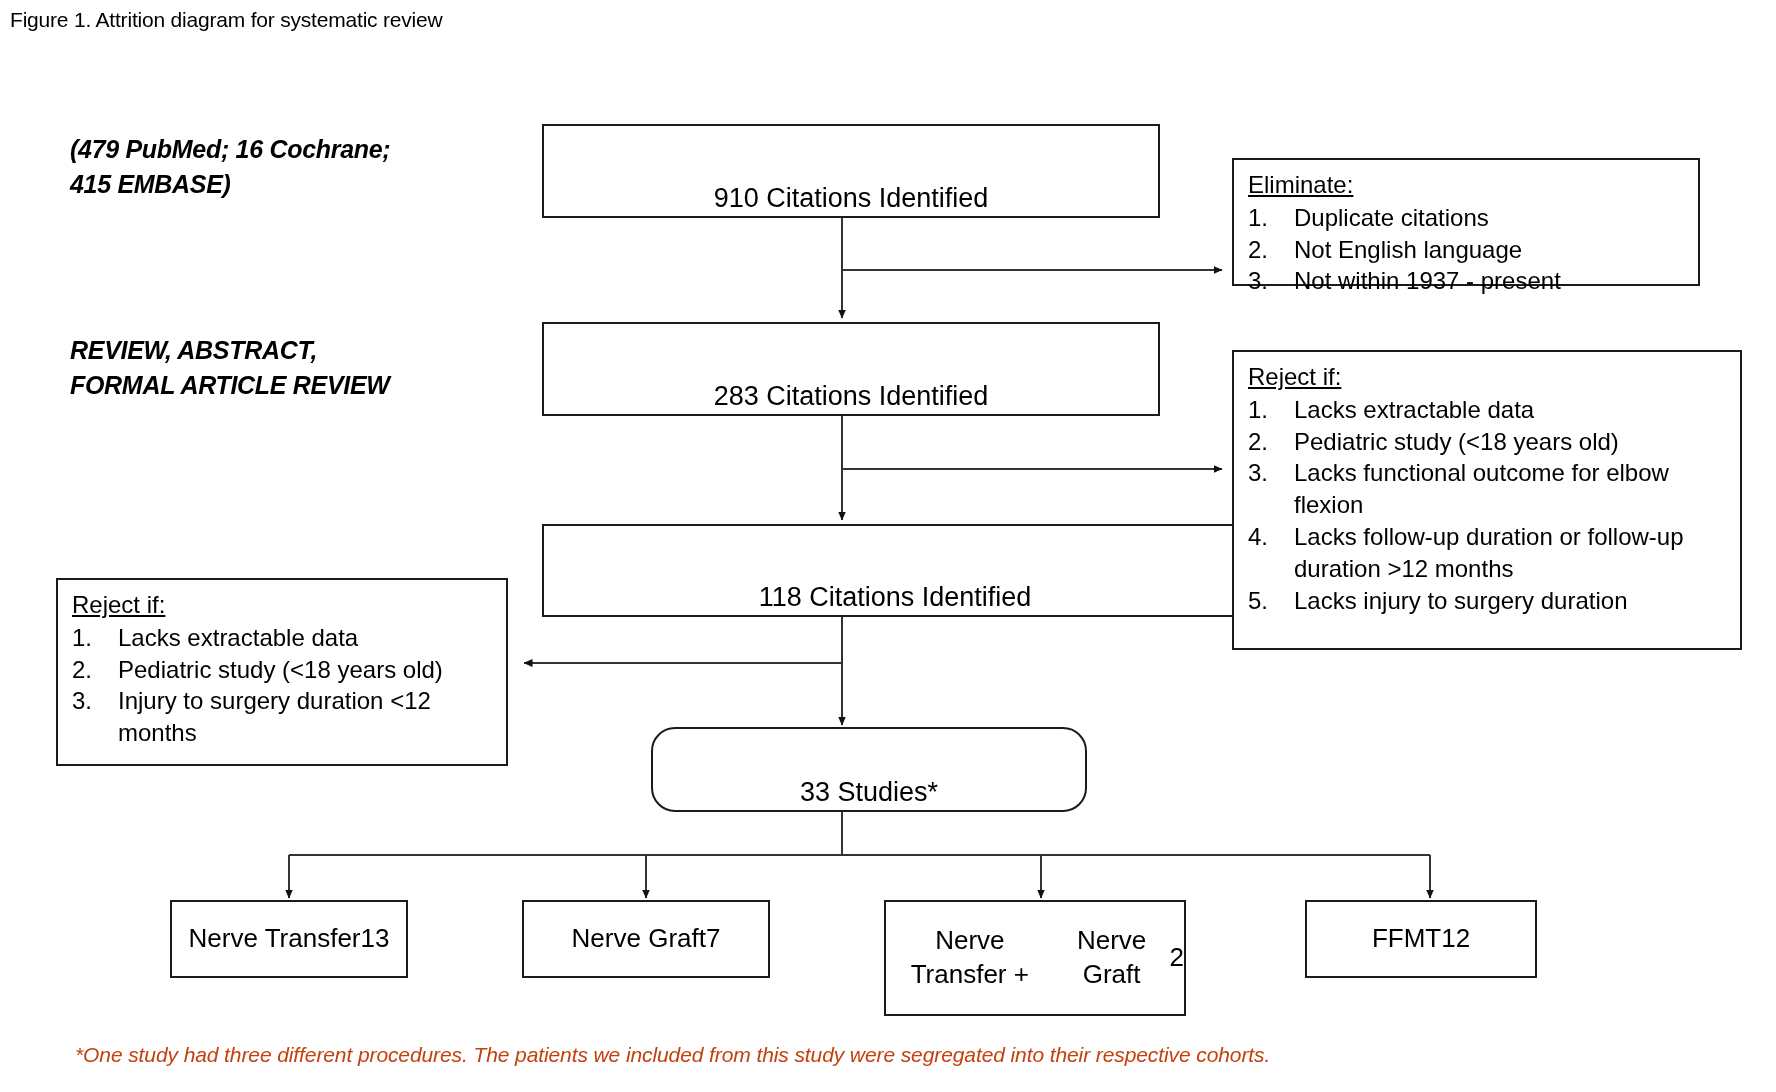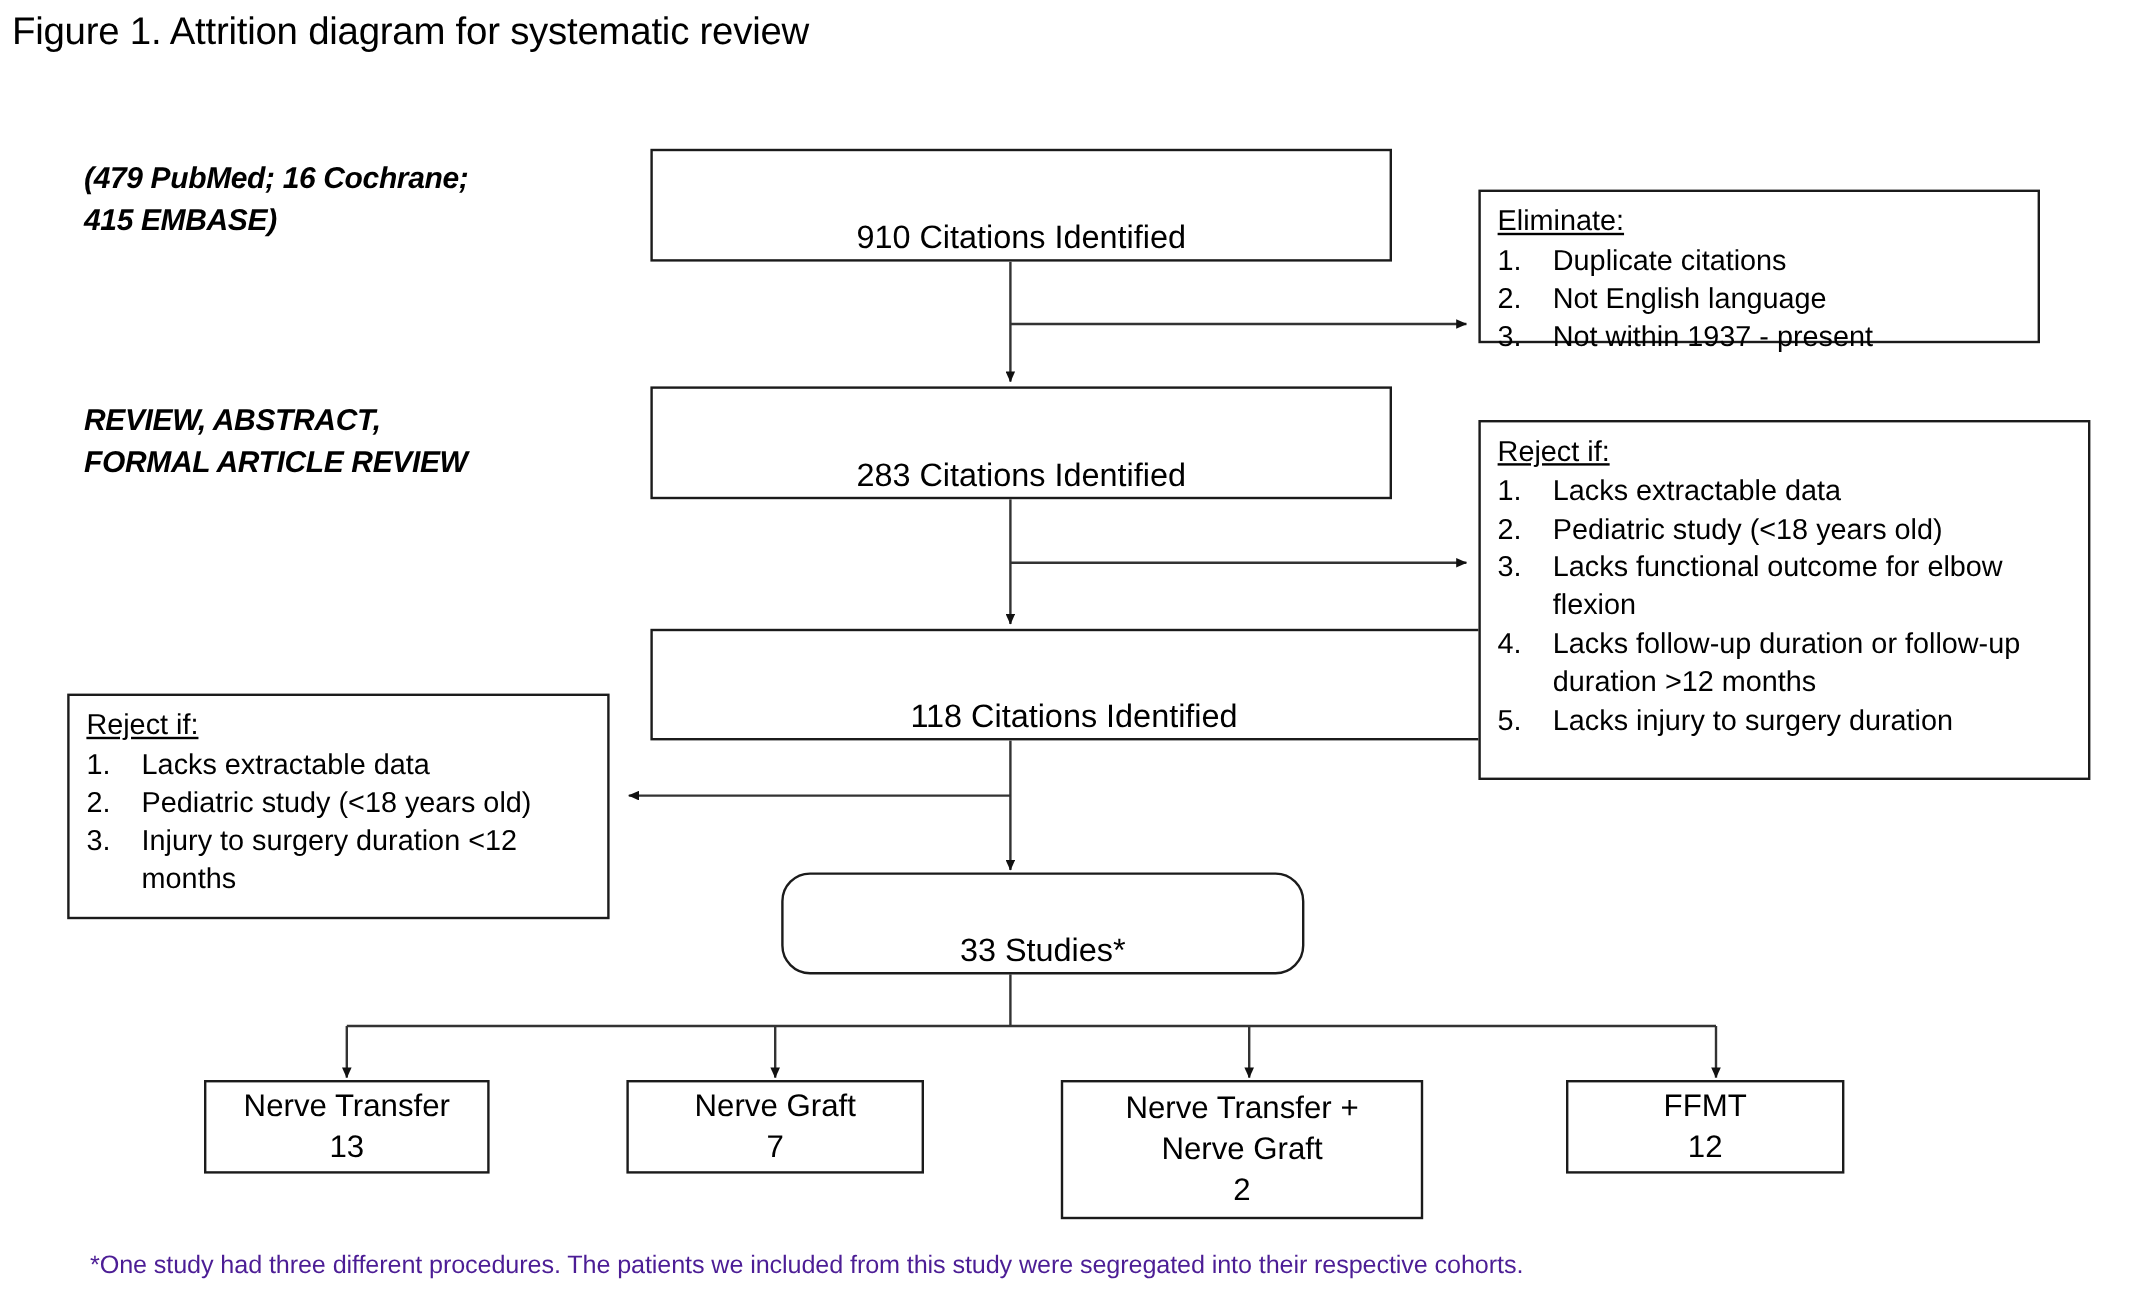--- a/index.html
+++ b/index.html
@@ -21,21 +21,21 @@
     left: 0; top: 0;
     width: 1776px;
     height: 1092px;
   }
 
   
   .fig-caption {
     position: absolute;
     left: 10px;
     top: 8px;
-    font-size: 32px;
+    font-size: 21px;
     font-family: "Liberation Sans", sans-serif;
     color: #000;
     letter-spacing: -0.2px;
   }
 
   
   .stage-label {
     position: absolute;
     font-weight: bold;
     font-style: italic;
@@ -97,38 +97,39 @@
     flex: 1 1 auto;
   }
 
   
   .leaf-box {
     position: absolute;
     border: 2px solid #1b1b1b;
     background: #ffffff;
     box-sizing: border-box;
     display: flex;
-    flex-direction: column;
+    flex-direction: row;
     align-items: center;
     justify-content: center;
     text-align: center;
     font-size: 26px;
     line-height: 1.3;
     font-family: "Liberation Sans", sans-serif;
     color: #000;
   }
 
   
   .footnote {
     position: absolute;
     left: 75px;
     top: 1043px;
     font-size: 21px;
-    font-family: "Liberation Sans", sans-serif;
-    color: #4c1d95;
+    font-style: italic;
+    font-family: "Liberation Sans", sans-serif;
+    color: #c2410c;
     letter-spacing: -0.1px;
   }
 
   
   #connectors {
     position: absolute;
     left: 0; top: 0;
     width: 1776px;
     height: 1092px;
     pointer-events: none;

